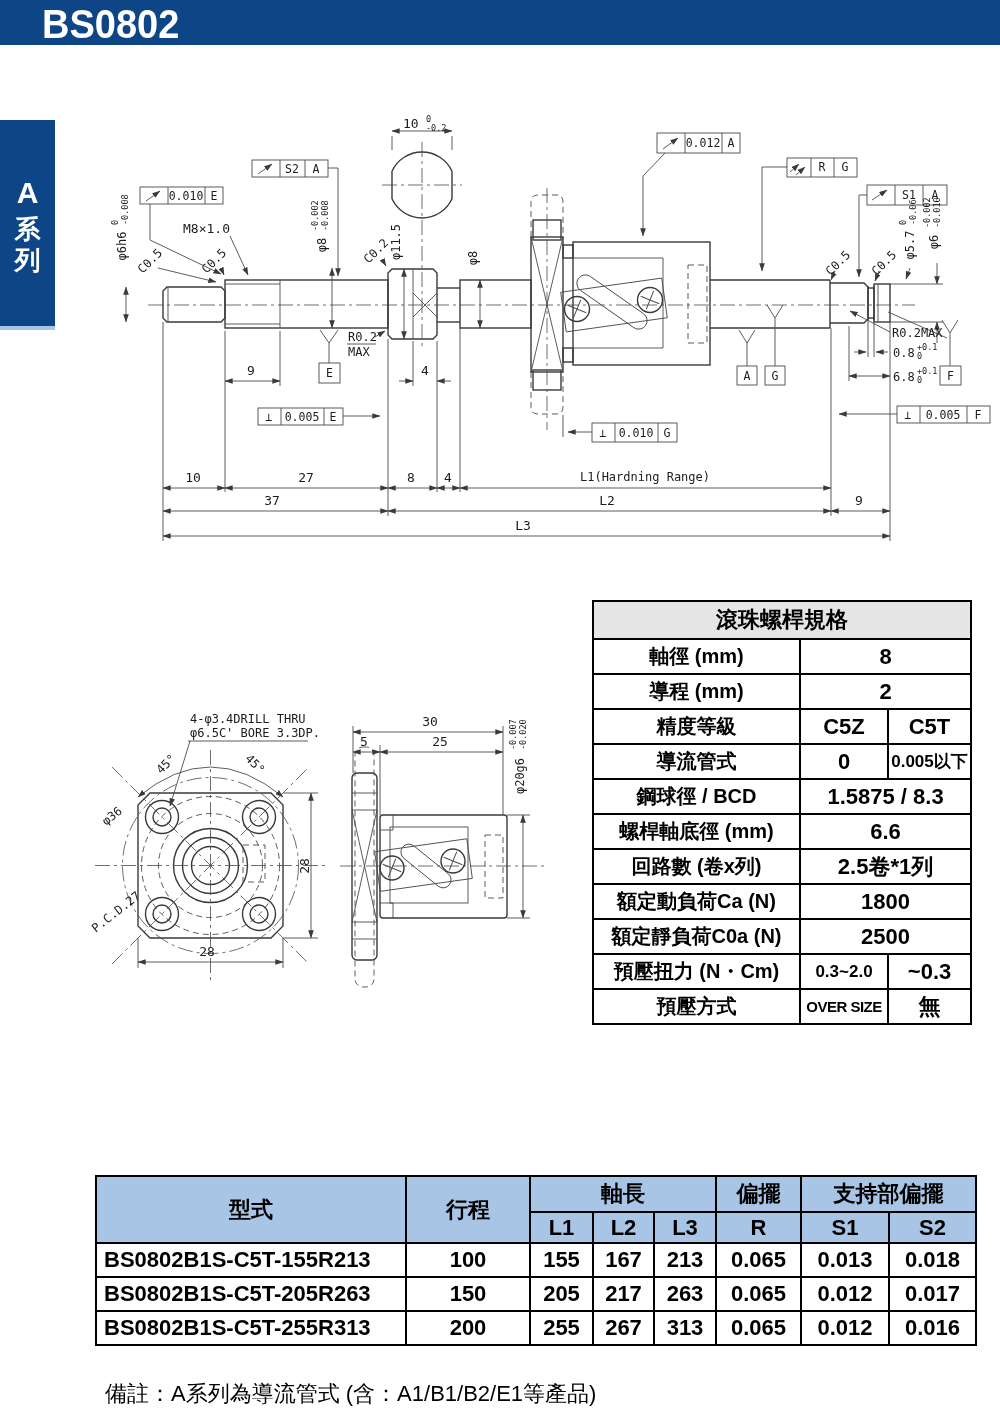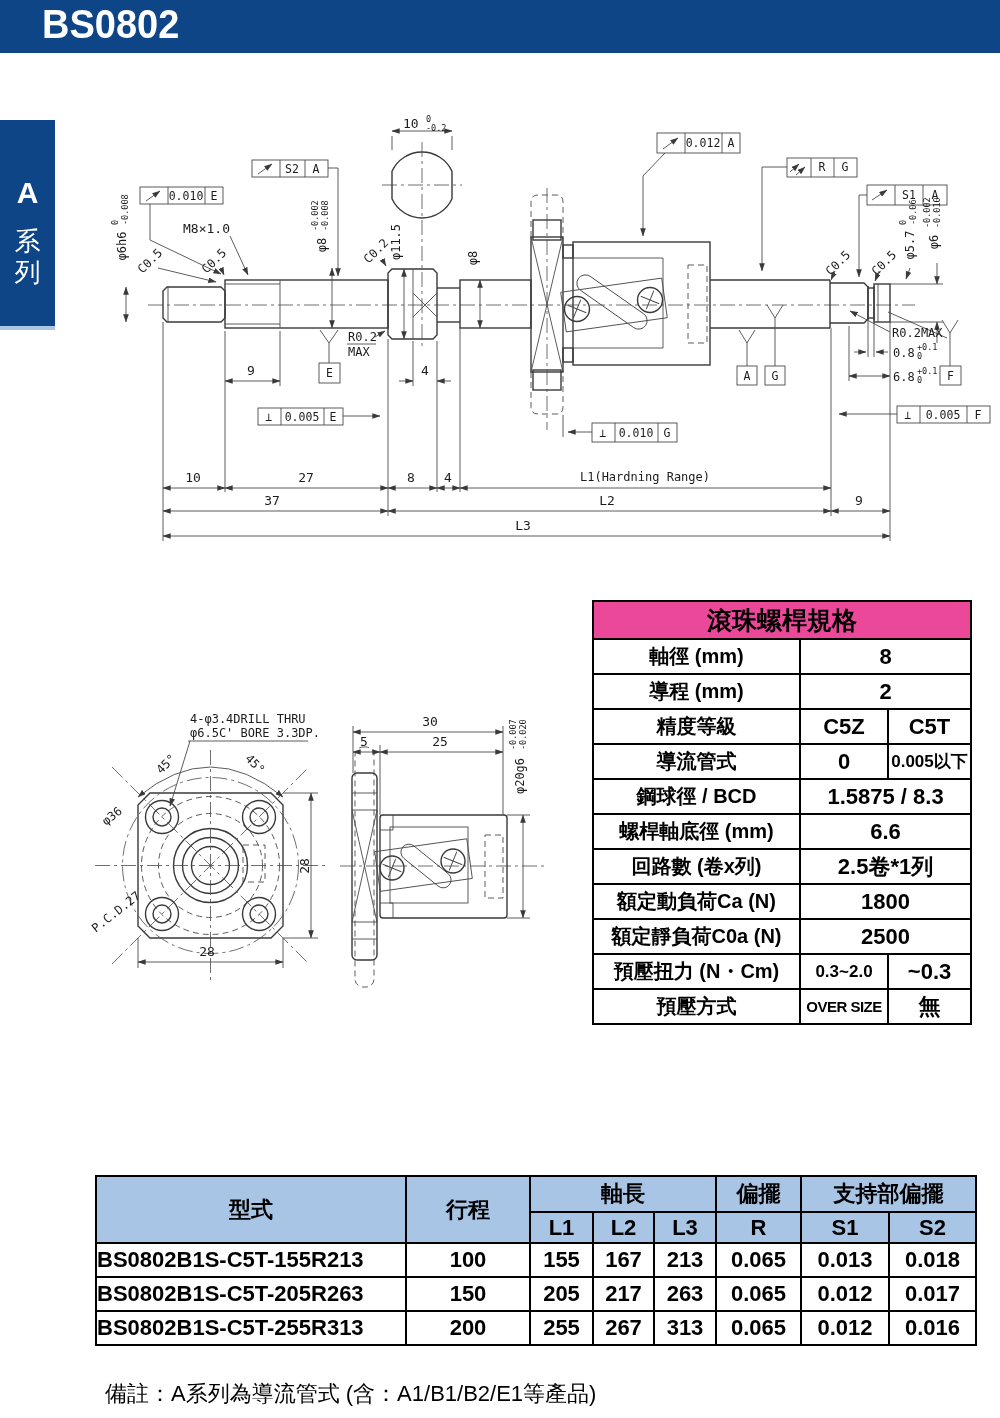--- a/index.html
+++ b/index.html
@@ -1,57 +1,57 @@
 <!DOCTYPE html>
 <html><head>
 <meta charset="utf-8">
 <style>
   html,body{margin:0;padding:0;}
   body{width:1000px;height:1418px;position:relative;background:#fff;
        font-family:"Liberation Sans",sans-serif;color:#000;}
-  .hdr{position:absolute;left:0;top:0;width:1000px;height:53px;background:#0d4586;}
+  .hdr{position:absolute;left:0;top:0;width:1000px;height:45px;background:#0d4586;}
   .hdr-title{position:absolute;left:42px;top:2px;font-size:40px;font-weight:bold;color:#fff;
        letter-spacing:0px;transform:scaleX(.95);transform-origin:left;}
   .series-tab{position:absolute;left:0;top:120px;width:55px;height:206px;background:#0d4586;
        border-bottom:4px solid #a9c5e6;color:#fff;text-align:center;}
   .series-letter{font-size:30px;font-weight:bold;margin-top:56px;}
-  .series-label{font-size:26px;margin-top:16px;margin-left:auto;margin-right:auto;width:28px;
-       line-height:31px;word-break:break-all;}
+  .series-label{font-size:26px;margin-top:4px;margin-left:auto;margin-right:auto;width:28px;
+       line-height:31px;word-break:break-all;font-weight:bold;}
   svg{position:absolute;overflow:visible;}
   .ln{stroke:#3a3a3a;stroke-width:1.4;fill:none;}
   .tn{stroke:#4a4a4a;stroke-width:.9;fill:none;}
   .dim{stroke:#4a4a4a;stroke-width:.9;fill:none;}
   .dash{stroke-dasharray:6 4;}
   .cl{stroke:#4a4a4a;stroke-width:.8;fill:none;stroke-dasharray:15 4 3 4;}
   text{fill:#1c1c1c;font-family:"DejaVu Sans Mono","DejaVu Sans",monospace;}
   .dt{font-size:13px;}
   .dt12{font-size:12px;}
   .bx{font-size:11.5px;}
   .tol{font-size:8.5px;}
   .mid{text-anchor:middle;}
   
   .spec{position:absolute;left:592px;top:600px;width:378px;border-collapse:collapse;
         table-layout:fixed;}
   .spec td{border:2px solid #000;text-align:center;font-weight:bold;vertical-align:middle;
         padding:0;}
-  .spec .title{background:#ec4899;font-size:25px;height:36px;}
+  .spec .title{background:#e5e5e5;font-size:22px;height:36px;}
   .spec .lbl{font-size:20px;height:33px;}
   .spec .val{font-size:22px;}
   .spec .sm{font-size:17px;}
   .spec .xs{font-size:15px;letter-spacing:-.5px;}
   
   .models{position:absolute;left:95px;top:1175px;width:880px;border-collapse:collapse;
         table-layout:fixed;}
   .models td{border:2px solid #000;text-align:center;font-weight:bold;font-size:22px;
         vertical-align:middle;padding:0;}
   .models .hd{background:#a9c5e6;}
   .models .h1{height:36px;}
   .models .h2{height:31px;}
   .models .dr{height:34px;}
-  .models .mdl{text-align:left;letter-spacing:0px;}
+  .models .mdl{text-align:left;padding-left:7px;letter-spacing:0px;}
   .note{position:absolute;left:105px;top:1379px;font-size:22px;color:#000000;}
 </style>
 </head>
 <body>
 
 <div class="hdr">
   <span class="hdr-title">BS0802</span>
 </div>
 
 <div class="series-tab">

